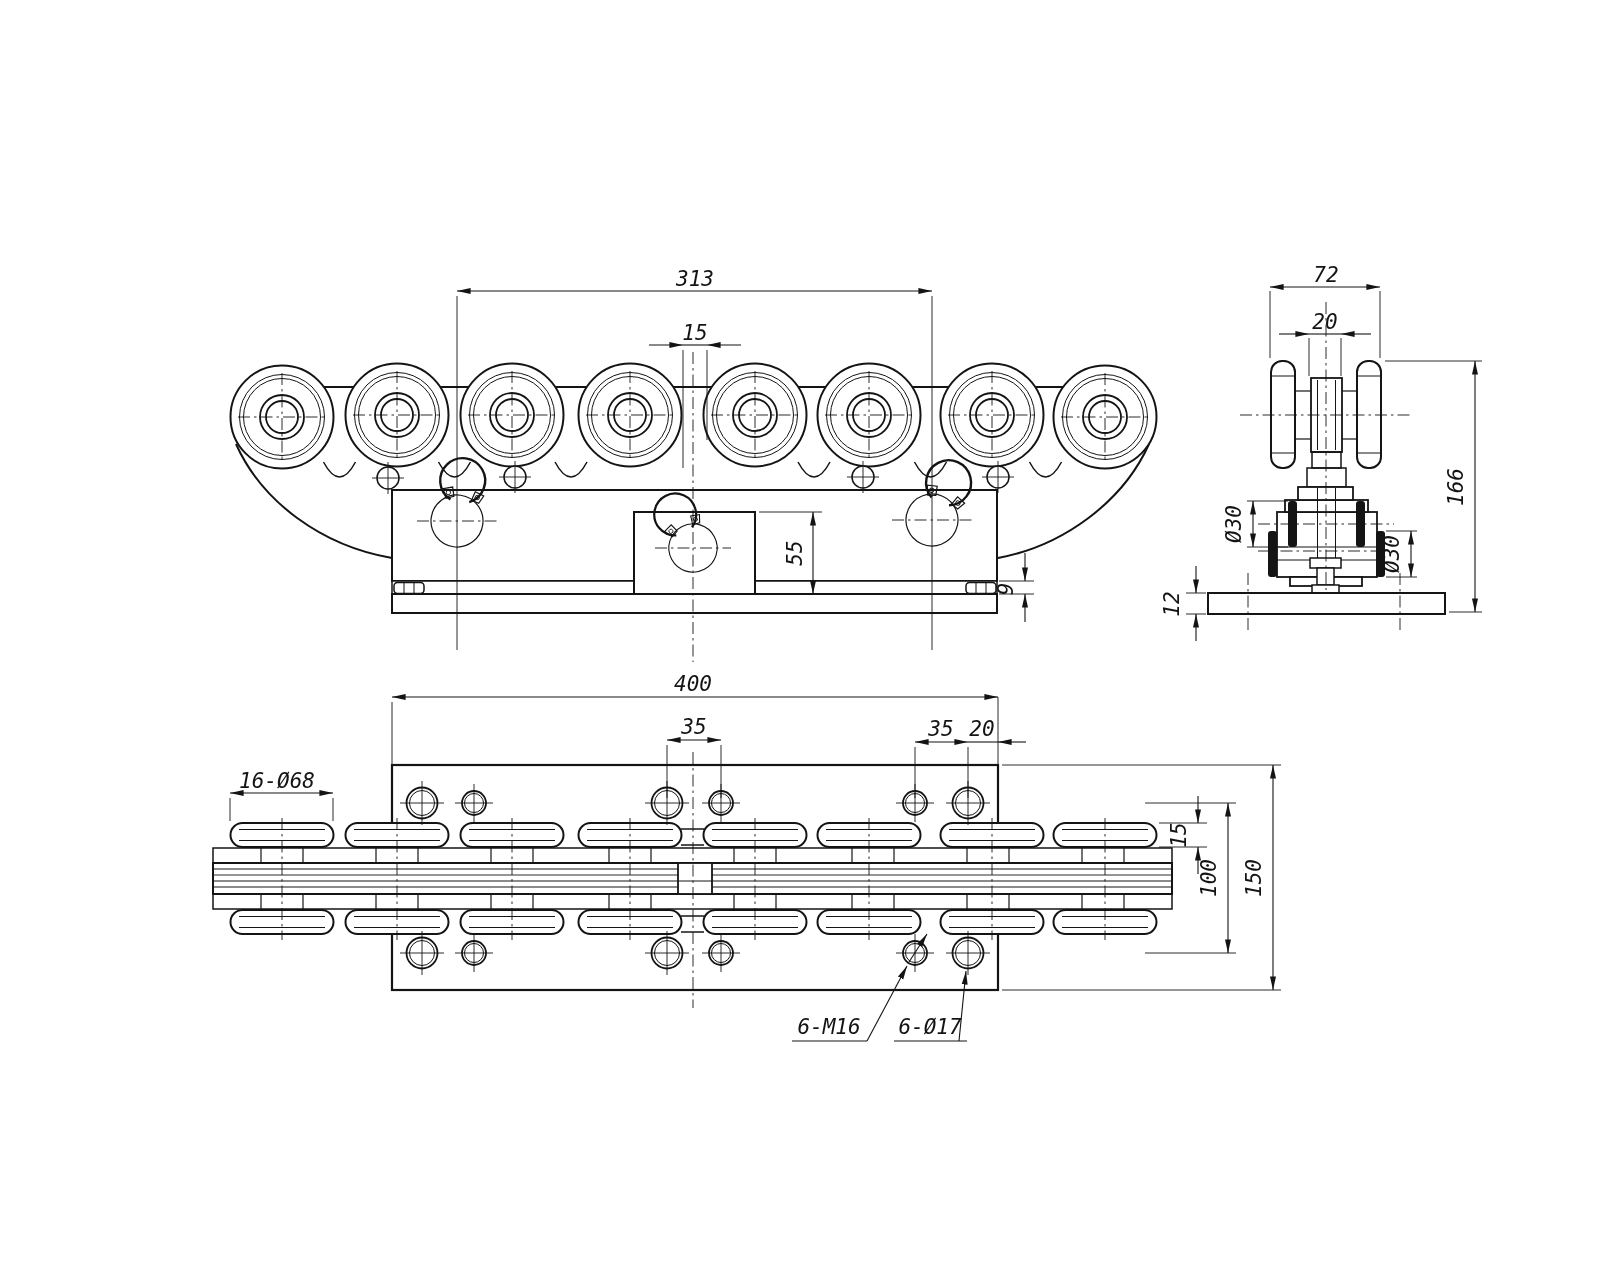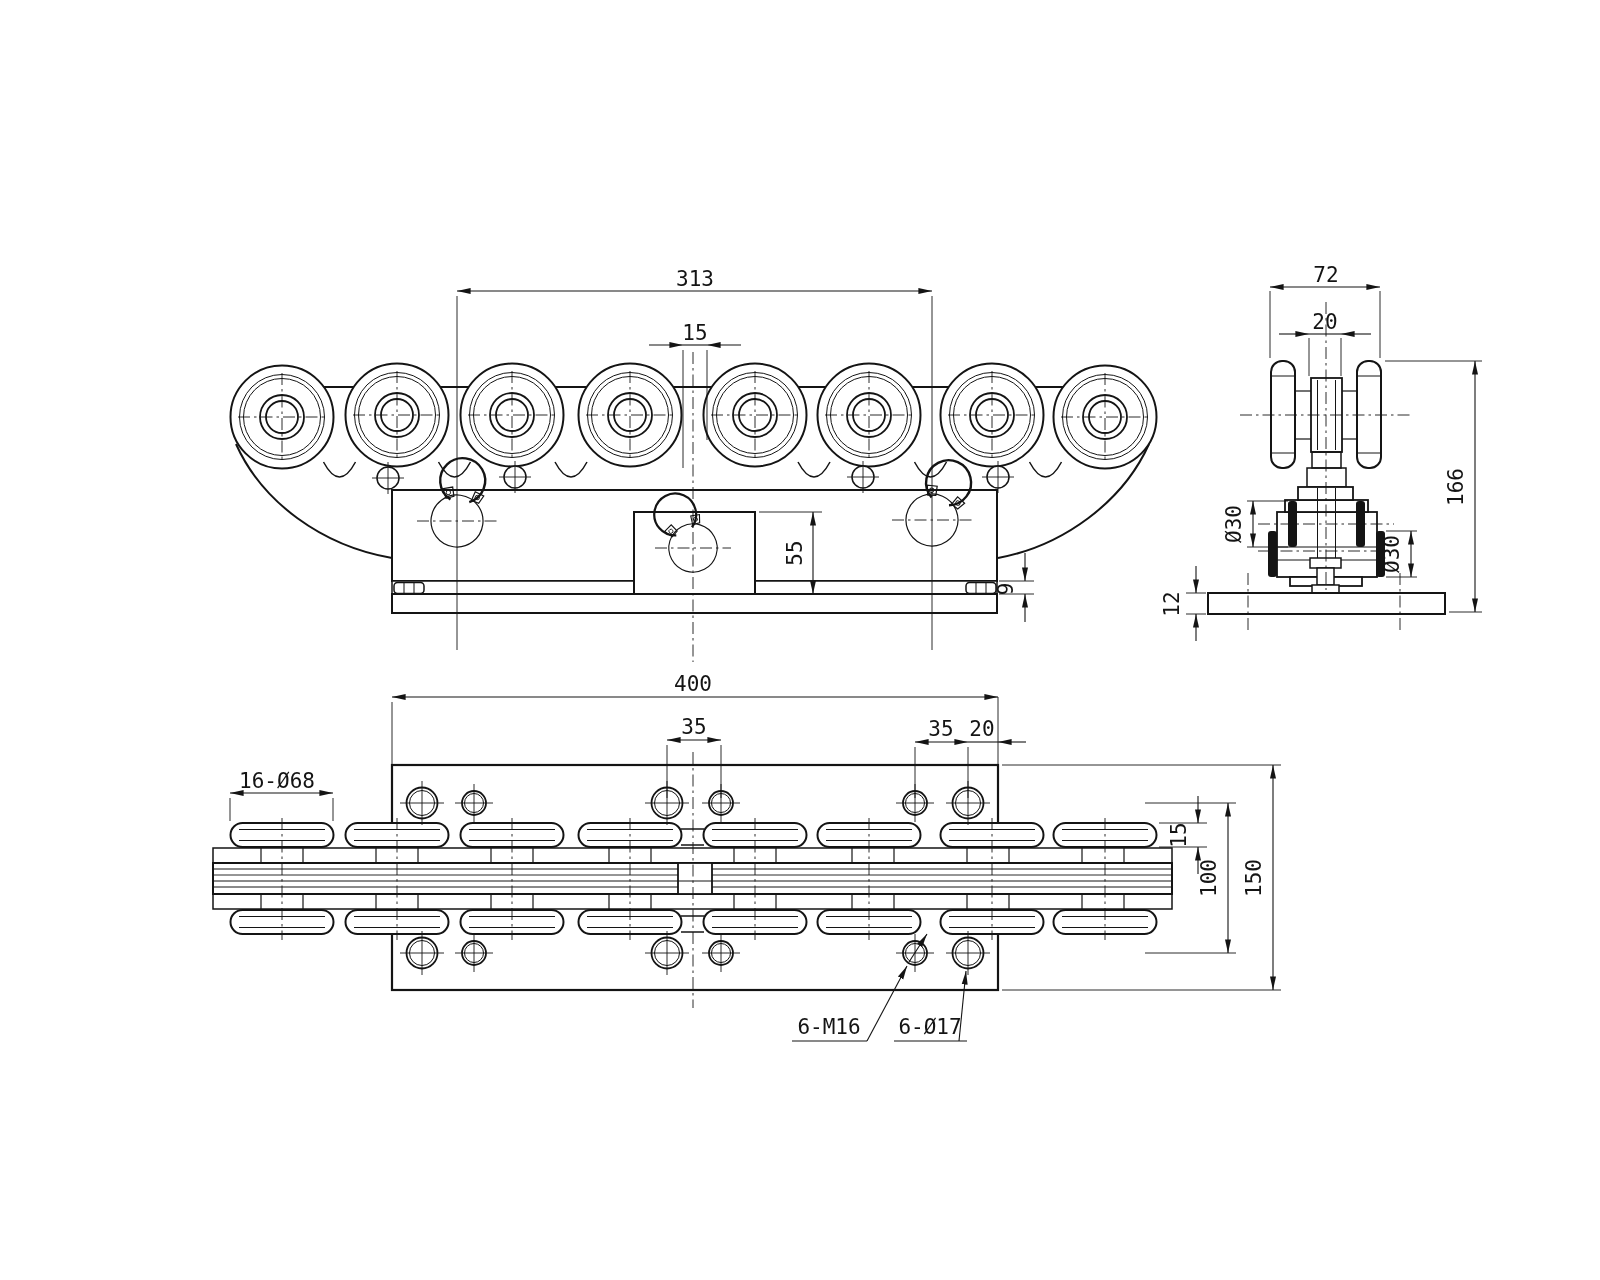--- a/index.html
+++ b/index.html
@@ -1,16 +1,16 @@
 <!DOCTYPE html>
 <html><head>
 <meta charset="utf-8">
 <style>
   html,body{margin:0;padding:0;background:#fff;}
-  .stage{width:1600px;height:1280px;background:#fff;position:relative;}
+  .stage{width:1600px;height:1280px;background:#fff;position:relative;font-style:italic;}
   svg{display:block;}
   .s1{stroke:#141414;stroke-width:1;fill:none}
   .s12{stroke:#141414;stroke-width:1.2;fill:none}
   .s15{stroke:#141414;stroke-width:1.5;fill:none}
   .s18{stroke:#141414;stroke-width:1.8;fill:none}
   .s2{stroke:#141414;stroke-width:2;fill:none}
   .s22{stroke:#141414;stroke-width:2.2;fill:none}
   .s24{stroke:#141414;stroke-width:2.4;fill:none}
   .wf{fill:#ffffff}
   .bk{fill:#141414;stroke:none}

